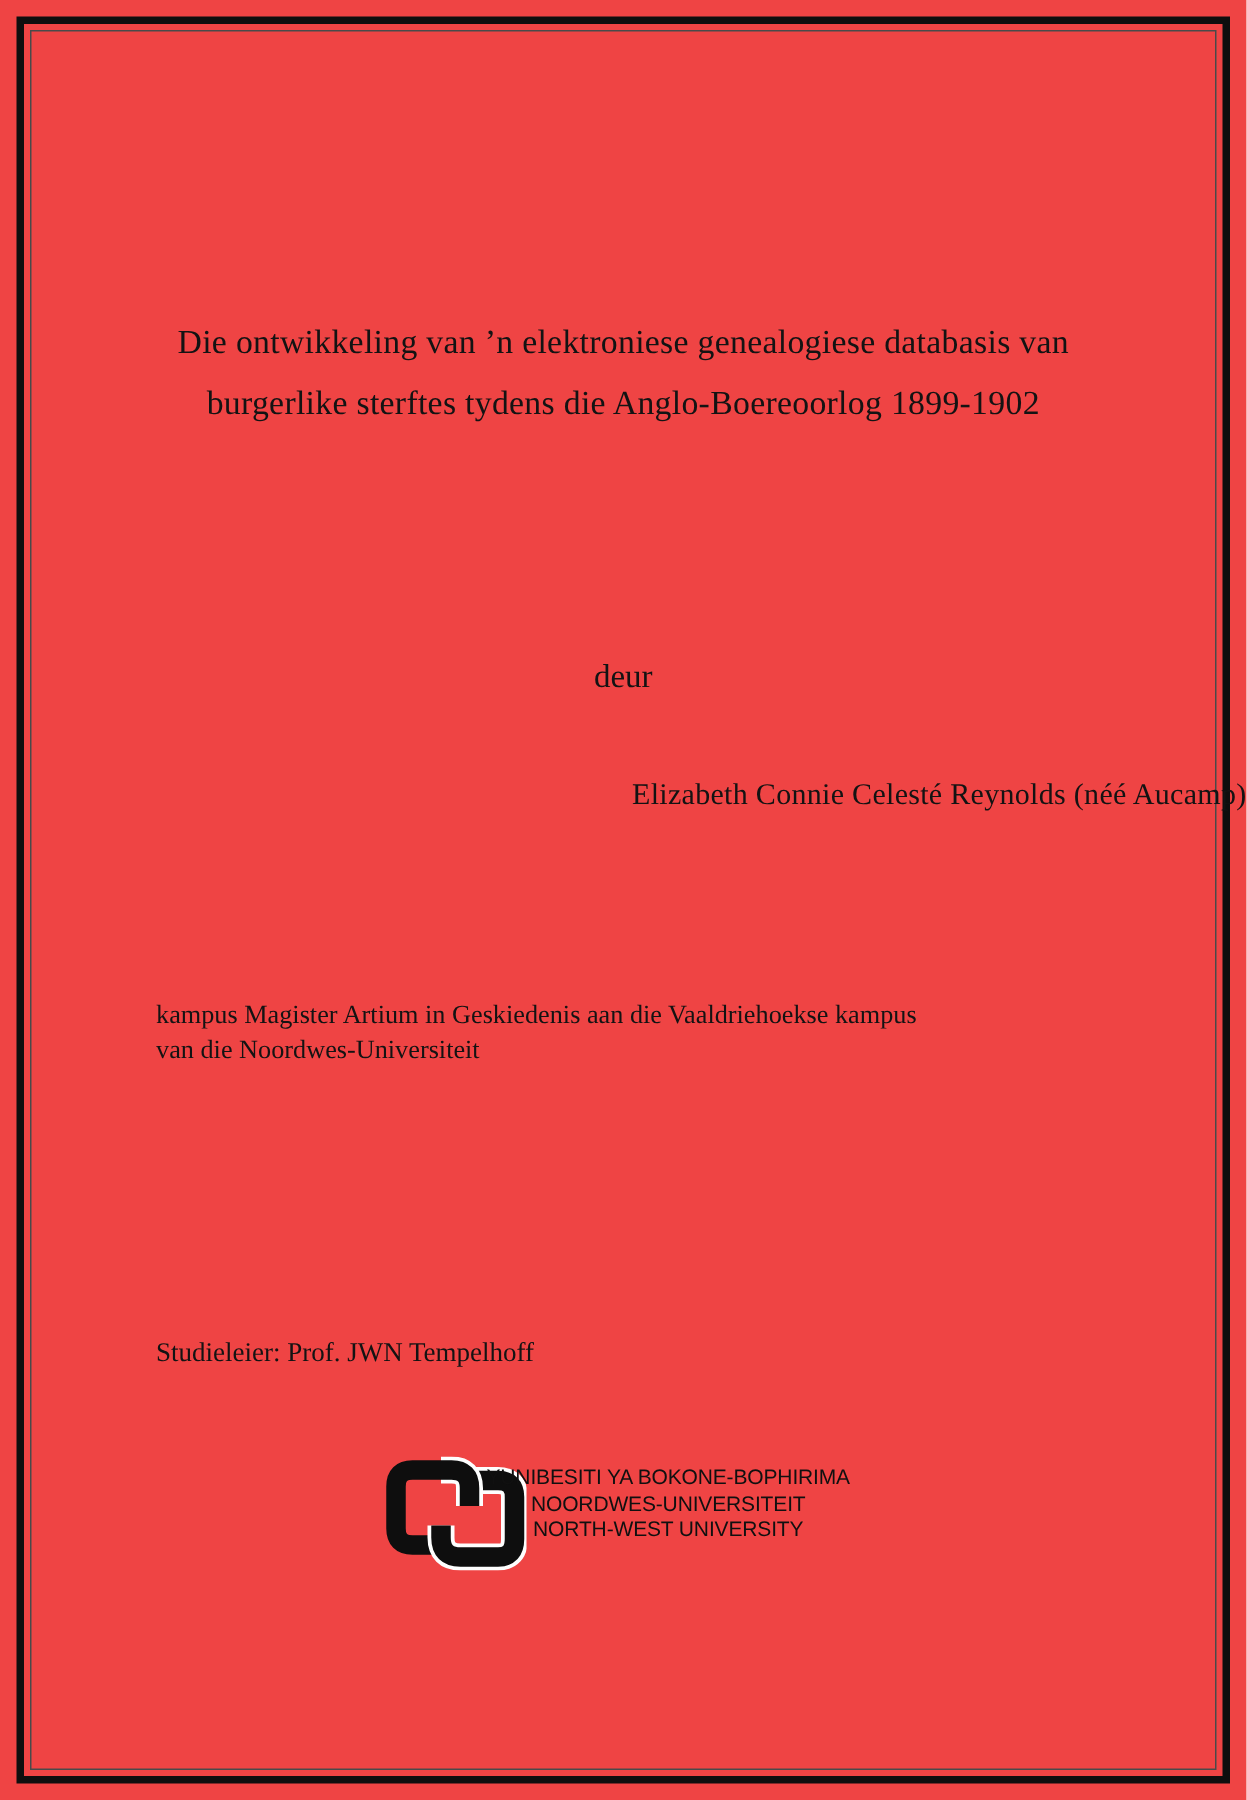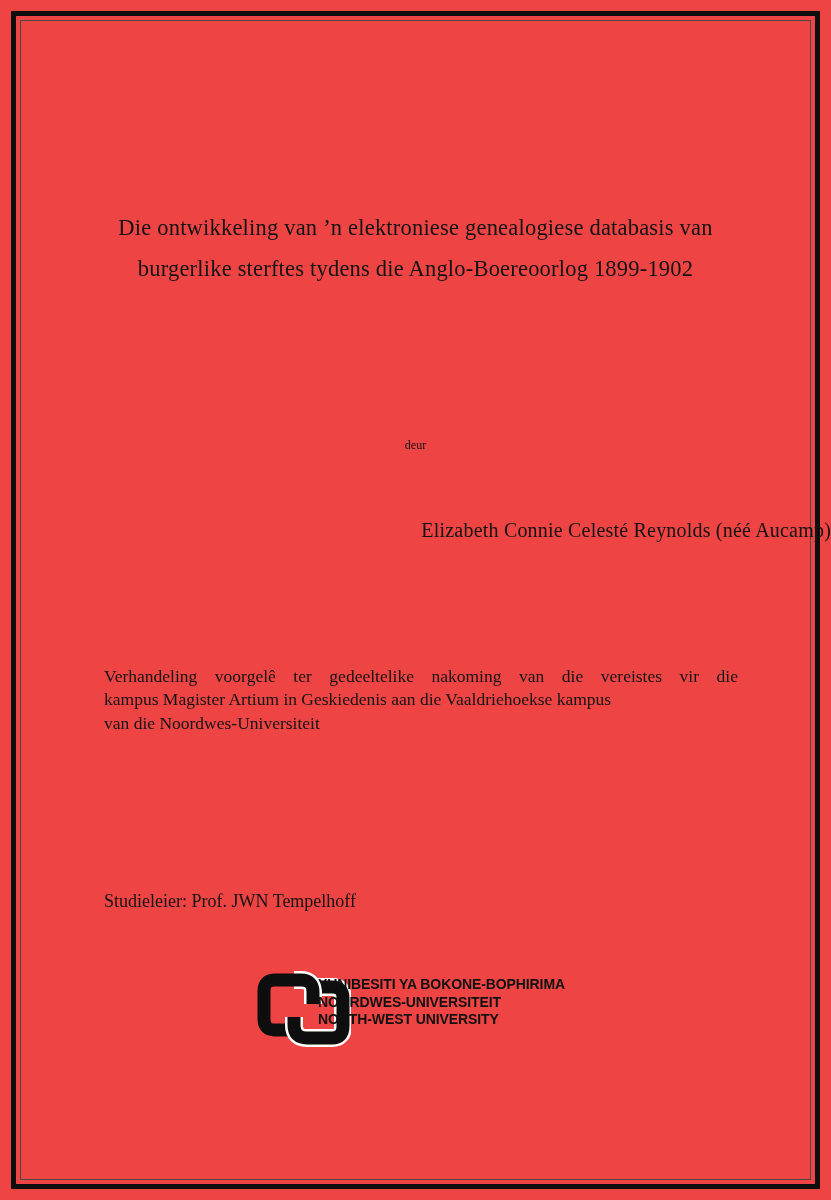--- a/index.html
+++ b/index.html
@@ -40,21 +40,21 @@
     text-align: center;
     letter-spacing: 0.2px;
   }
   .title .title-line { display: block; }
   .byline {
     position: absolute;
     top: 438px;
     left: 0;
     right: 0;
     text-align: center;
-    font-size: 12px;
+    font-size: 22px;
   }
   .author {
     position: absolute;
     top: 519px;
     left: 0;
     right: 0;
     text-align: right;
     font-size: 20px;
     letter-spacing: 0.2px;
   }
@@ -88,24 +88,24 @@
     top: 0;
     left: 0;
     width: 95px;
     height: 76px;
   }
   .logo-text {
     position: absolute;
     top: 5px;
     left: 62px;
     width: 255px;
-    text-align: left;
+    text-align: center;
     font-family: "Liberation Sans", "DejaVu Sans", sans-serif;
     font-size: 14px;
-    font-weight: 700;
+    font-weight: 400;
     line-height: 17.5px;
     letter-spacing: -0.1px;
     color: #101010;
     white-space: nowrap;
   }
   .logo-text span { display: block; }
 </style>
 </head>
 <body>
 
@@ -117,21 +117,20 @@
   <h1 class="title">
     <span class="title-line">Die ontwikkeling van ’n elektroniese genealogiese databasis van</span>
     <span class="title-line">burgerlike sterftes tydens die Anglo-Boereoorlog 1899-1902</span>
   </h1>
 
   <div class="byline">deur</div>
 
   <div class="author">Elizabeth Connie Celesté Reynolds (néé Aucamp)</div>
 
   <div class="declaration">
-    <div class="justified">Verhandeling voorgelê ter gedeeltelike nakoming van die vereistes vir die</div>
     <div><span>kampus </span><span class="ital">Magister Artium</span><span> in Geskiedenis aan die Vaaldriehoekse kampus</span></div>
     <div>van die Noordwes-Universiteit</div>
   </div>
 
   <div class="supervisor-block">
     <div>Studieleier: Prof. JWN Tempelhoff</div>
   </div>
 
   <div class="logo">
     <svg class="logo-mark" viewBox="0 0 95 76" xmlns="http://www.w3.org/2000/svg" aria-hidden="true">

